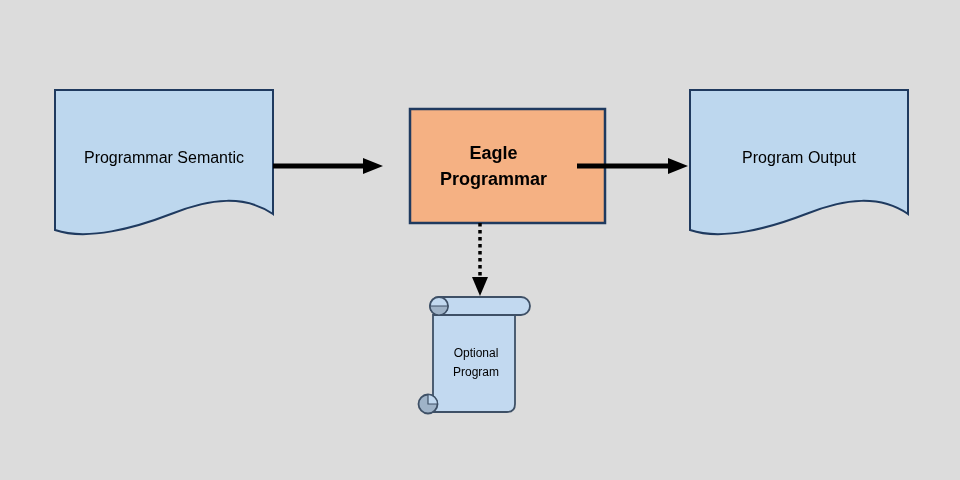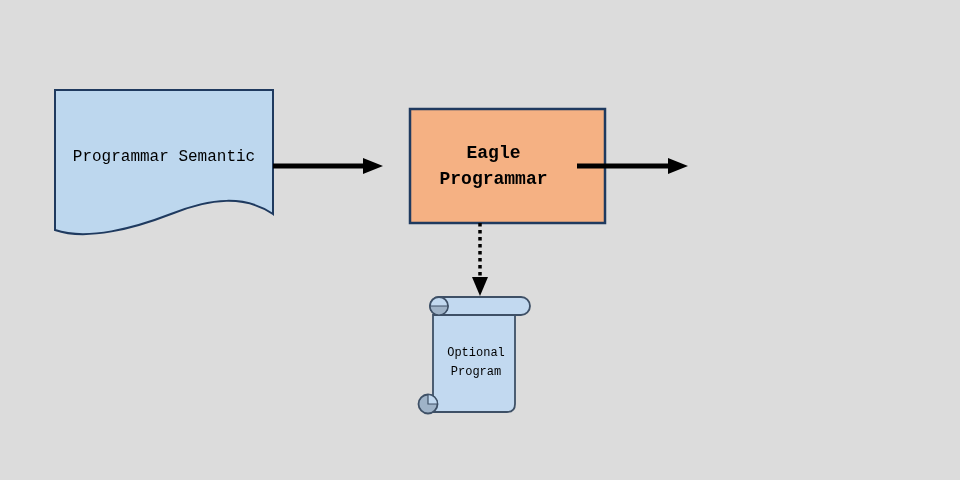--- a/index.html
+++ b/index.html
@@ -5,21 +5,20 @@
   html, body {
     margin: 0;
     padding: 0;
     font-family: "Liberation Sans", sans-serif;
   }
   .canvas {
     position: relative;
     width: 960px;
     height: 480px;
     overflow: hidden;
-    font-family: Liberation Mono, monospace;
   }
   .node {
     position: absolute;
   }
   .node svg {
     display: block;
   }
   .node-label {
     position: absolute;
     display: flex;
@@ -84,20 +83,28 @@
     </div>
   </div>
 
   <div class="edge" style="left:577px; top:158px;">
     <svg width="111" height="16" viewBox="0 0 111 16">
       <line x1="0" y1="8" x2="93" y2="8" stroke-width="5" stroke="#000000"></line>
       <polygon points="91,0 111,8 91,16" fill="#000000"></polygon>
     </svg>
   </div>
 
+  <div class="node" style="left:688px; top:88px;">
+    <svg width="222" height="152" viewBox="0 0 222 152">
+      <path d="M2,2 L220,2 L220,126 C192,107 158,110 118,126 C82,140 34,153 2,142 Z" stroke-width="2" fill="#bdd7ee" stroke="#1f3a5f"></path>
+    </svg>
+    <div class="node-label doc-label">
+      <span>Program Output</span>
+    </div>
+  </div>
 
   <div class="edge" style="left:471px; top:223px;">
     <svg width="18" height="74" viewBox="0 0 18 74">
       <line x1="9" y1="0" x2="9" y2="54" stroke-width="3.5" stroke-dasharray="3.5 3.5" stroke="#000000"></line>
       <polygon points="1,54 17,54 9,73" fill="#000000"></polygon>
     </svg>
   </div>
 
   <div class="node" style="left:416px; top:292px;">
     <svg width="124" height="126" viewBox="0 0 124 126">

